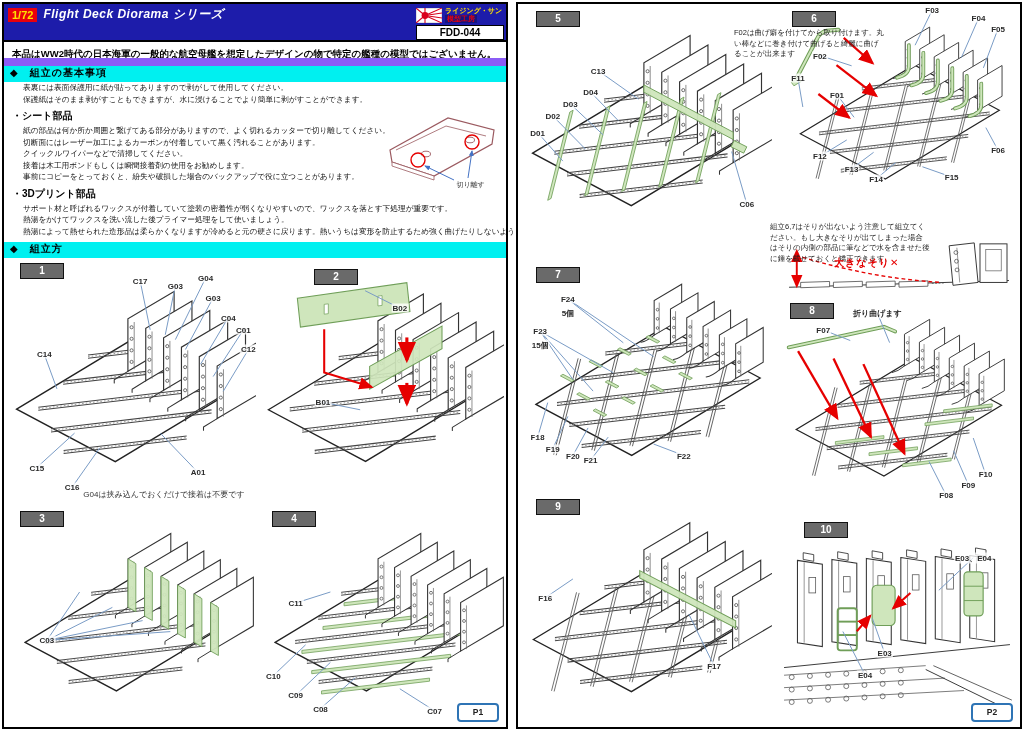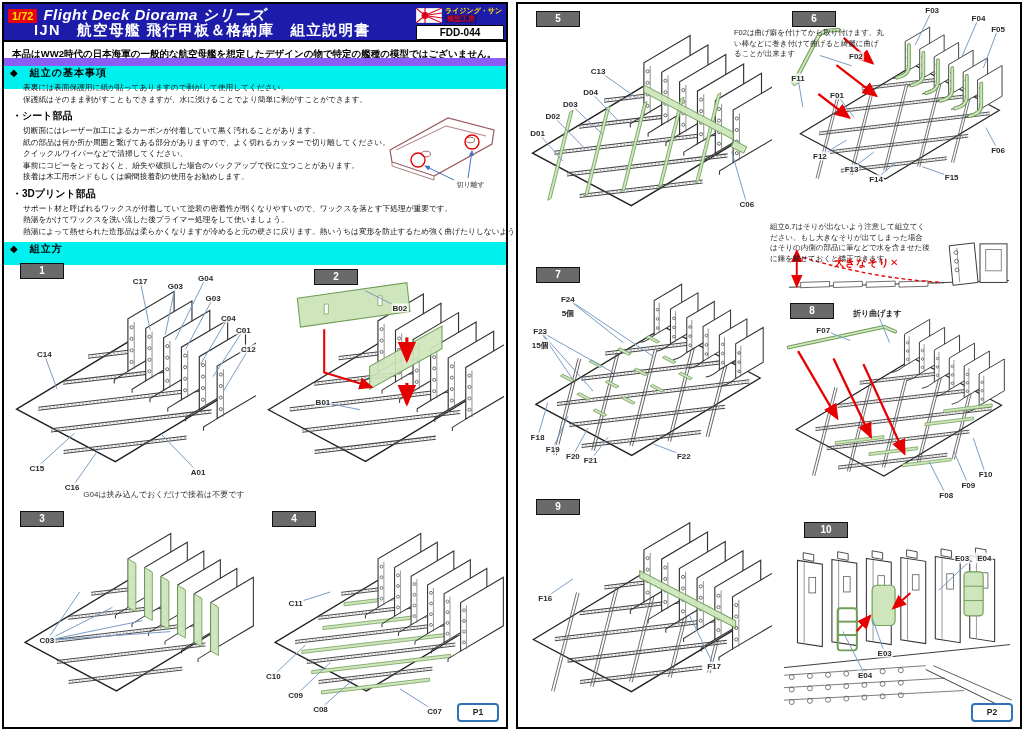--- a/index.html
+++ b/index.html
@@ -5,32 +5,32 @@
 *{margin:0;padding:0;box-sizing:border-box}
 html,body{width:1024px;height:731px;background:#fff;font-family:"Liberation Sans","DejaVu Sans",sans-serif;color:#000;overflow:hidden}
 .page{position:absolute;top:2px;width:506px;height:727px;border:2px solid #000;background:#fff}
 #page1{left:2px}
 #page2{left:516px}
 .inner{position:relative;width:100%;height:100%}
 
 .hdr{position:absolute;left:0;top:0;width:100%;height:38px;background:#1d1caa;border-bottom:2px solid #000;color:#fff}
 .hdr-row1{position:absolute;left:4px;top:2px;display:flex;align-items:center;gap:6px}
 .scale{background:#e8000d;color:#ffe000;font-weight:bold;font-size:11px;padding:0 4px;height:14px;line-height:14px}
-.series{font-weight:bold;font-style:italic;font-size:15px;letter-spacing:.5px}
+.series{font-weight:bold;font-style:italic;font-size:12px;letter-spacing:.5px}
 .hdr-title{position:absolute;left:30px;top:17px;font-weight:bold;font-size:14.5px;letter-spacing:1.5px}
 .logo{position:absolute;right:2px;top:2px;width:88px}
 .logo-top{display:flex;height:18px;align-items:center;gap:3px}
 .flag{width:26px;height:15px;flex:0 0 26px}
 .brand{display:flex;flex-direction:column;line-height:1.1}
 .brand1{color:#ffe000;font-size:7px;font-weight:bold;white-space:nowrap}
 .brand2{color:#e8000d;font-size:7px;font-weight:bold;background:#15157e;padding:0 2px;align-self:flex-start}
 .code{height:15px;background:#fff;color:#000;border:1px solid #000;font-size:10px;font-weight:bold;text-align:center;line-height:13px;margin-top:1px}
 
 .disc{position:absolute;left:0;top:40px;width:100%;height:22px;border-bottom:8px solid #8b5cf6;font-size:9.5px;font-weight:bold;line-height:20px;padding-left:8px;white-space:nowrap;overflow:hidden}
-.cyan{position:absolute;left:0;width:100%;height:23px;background:#00f0f0;font-size:10px;font-weight:bold;line-height:13px;padding-left:6px;letter-spacing:1px}
+.cyan{position:absolute;left:0;width:100%;height:16px;background:#00f0f0;font-size:10px;font-weight:bold;line-height:13px;padding-left:6px;letter-spacing:1px}
 
 #basics{position:absolute;left:6px;top:78px;width:372px;height:158px}
 .sub-h{font-size:10px;font-weight:bold;margin:4px 0 2px 2px}
 .sub-l{font-size:7.7px;line-height:1.5;padding-left:13px;color:#111;white-space:nowrap}
 .cutout{position:absolute;left:378px;top:92px;width:120px;height:108px}
 .cutout svg{position:absolute;inset:0;width:100%;height:100%}
 .cutout .clabel{position:absolute;left:62%;top:78%;font-size:7px;color:#333}
 
 .step{position:absolute}
 .stepnum{position:absolute;left:16px;top:7px;width:44px;height:16px;background:#6a6a6a;border:1px solid #111;color:#fff;font-weight:bold;font-size:10px;text-align:center;line-height:14px;z-index:5}
@@ -48,21 +48,20 @@
 </head>
 <body>
 
 <div class="page" id="page1">
  <div class="inner">
   <div class="hdr">
     <div class="hdr-row1">
       <span class="scale">1/72</span>
       <span class="series">Flight Deck Diorama シリーズ</span>
     </div>
-    <div class="hdr-title">IJN　航空母艦 飛行甲板＆格納庫　組立説明書</div>
     <div class="logo">
       <div class="logo-top">
         <span class="flag">
           <svg viewBox="0 0 26 15">
                 <rect width="26" height="15" fill="#fff" stroke="#888" stroke-width="0.5"></rect>
             <g stroke="#d9001d" stroke-width="1.1">
               <line x1="9" y1="7.5" x2="26" y2="0"></line>
                   <line x1="9" y1="7.5" x2="26" y2="5"></line>
               <line x1="9" y1="7.5" x2="26" y2="10"></line>
                   <line x1="9" y1="7.5" x2="26" y2="15"></line>
@@ -81,25 +80,25 @@
       </div>
       <div class="code">FDD-044</div>
     </div>
   </div>
   <div class="disc">本品はWW2時代の日本海軍の一般的な航空母艦を想定したデザインの物で特定の艦種の模型ではございません。</div>
   <div class="cyan" style="top:62px">◆　組立の基本事項</div>
   <div id="basics">
         <div class="sub-l">表裏には表面保護用に紙が貼ってありますので剥がして使用してください。</div>
         <div class="sub-l">保護紙はそのまま剥がすこともできますが、水に浸けることでより簡単に剥がすことができます。</div>
         <div class="sub-h">・シート部品</div>
+        <div class="sub-l">紙の部品は何か所か周囲と繋げてある部分がありますので、よく切れるカッターで切り離してください。</div>
         <div class="sub-l">切断面にはレーザー加工によるカーボンが付着していて黒く汚れることがあります。</div>
-        <div class="sub-l">紙の部品は何か所か周囲と繋げてある部分がありますので、よく切れるカッターで切り離してください。</div>
         <div class="sub-l">クイックルワイパーなどで清掃してください。</div>
+        <div class="sub-l">接着は木工用ボンドもしくは瞬間接着剤の使用をお勧めします。</div>
         <div class="sub-l">事前にコピーをとっておくと、紛失や破損した場合のバックアップで役に立つことがあります。</div>
-        <div class="sub-l">接着は木工用ボンドもしくは瞬間接着剤の使用をお勧めします。</div>
         <div class="sub-h">・3Dプリント部品</div>
         <div class="sub-l">サポート材と呼ばれるワックスが付着していて塗装の密着性が弱くなりやすいので、ワックスを落とす下処理が重要です。</div>
         <div class="sub-l">熱湯をかけてワックスを洗い流した後プライマー処理をして使いましょう。</div>
         <div class="sub-l">熱湯によって熱せられた造形品は柔らかくなりますが冷めると元の硬さに戻ります。熱いうちは変形を防止するため強く曲げたりしないように注意しましょう。</div>
       </div>
 
   <div class="cutout">
     <svg viewBox="0 0 120 100">
       <defs>
             <marker id="blu" markerWidth="7" markerHeight="7" refX="5" refY="2.5" orient="auto">
@@ -666,21 +665,21 @@
             <line x1="25%" y1="44%" x2="32%" y2="55%" stroke="#7a9cc6" stroke-width="1"></line>
             <line x1="18%" y1="74%" x2="29%" y2="66%" stroke="#7a9cc6" stroke-width="1"></line>
             <line x1="31%" y1="80%" x2="40%" y2="72%" stroke="#7a9cc6" stroke-width="1"></line>
             <line x1="41%" y1="85%" x2="49%" y2="77%" stroke="#7a9cc6" stroke-width="1"></line>
             <line x1="72%" y1="84%" x2="60%" y2="79%" stroke="#7a9cc6" stroke-width="1"></line>
             <line x1="91%" y1="71%" x2="86%" y2="60%" stroke="#7a9cc6" stroke-width="1"></line>
           </svg>
           <span class="plabel" style="left: 64%; top: 3%; text-align: right;">F03</span>
           <span class="plabel" style="left: 83%; top: 7%;">F04</span>
           <span class="plabel" style="left: 91%; top: 12%;">F05</span>
-          <span class="plabel" style="left: 18%; top: 25%; margin-left: 36px;">F02</span>
+          <span class="plabel" style="left: 18%; top: 25%;">F02</span>
           <span class="plabel" style="left: 9%; top: 36%;">F11</span>
           <span class="plabel" style="left: 25%; top: 44%;">F01</span>
           <span class="plabel" style="left: 18%; top: 74%;">F12</span>
           <span class="plabel" style="left: 31%; top: 80%;">F13</span>
           <span class="plabel" style="left: 41%; top: 85%;">F14</span>
           <span class="plabel" style="left: 72%; top: 84%;">F15</span>
           <span class="plabel" style="left: 91%; top: 71%;">F06</span>
         </div>
   </div>
   <div class="note" style="left:216px;top:24px;width:152px">F02は曲げ癖を付けてから取り付けます。丸い棒などに巻き付けて曲げると綺麗に曲げることが出来ます</div>

